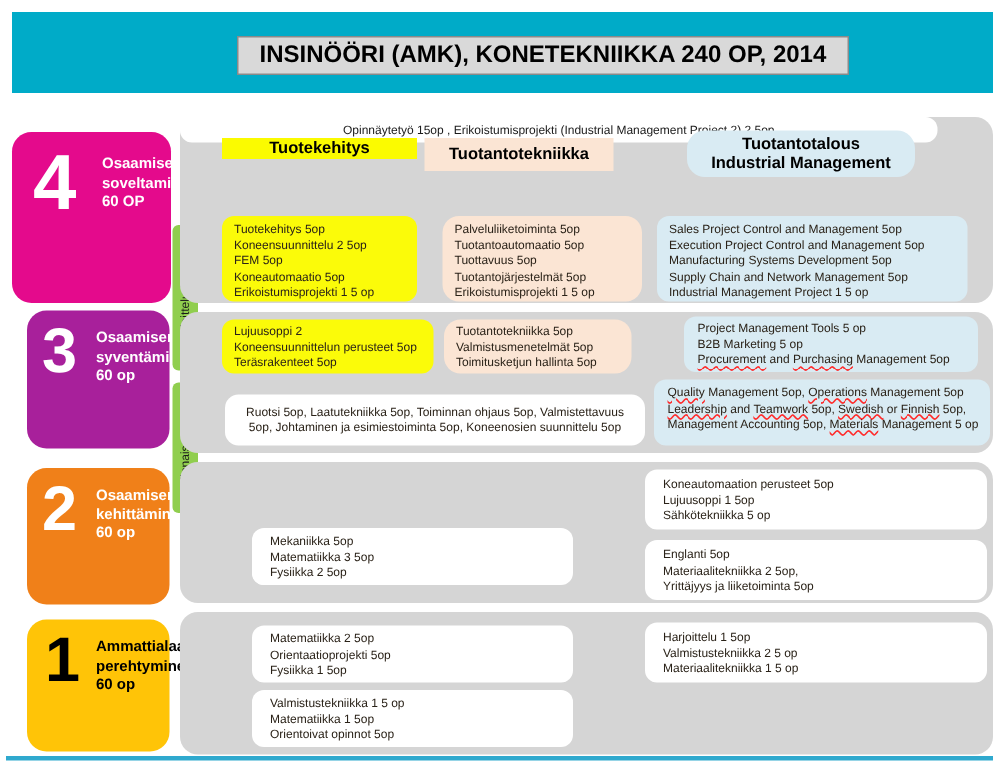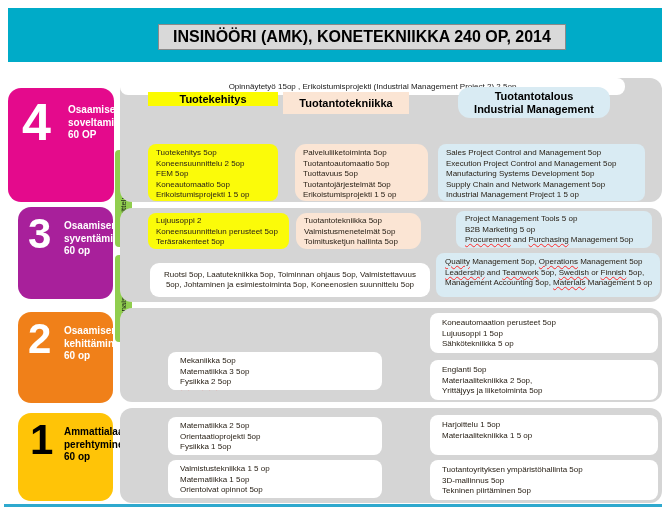--- a/index.html
+++ b/index.html
@@ -204,23 +204,19 @@
       <div class="ln">Orientaatioprojekti 5op</div>
       <div class="ln">Fysiikka  1 5op</div>
     </div>
     <div class="cbox wbox s1-b">
       <div class="ln">Valmistustekniikka 1 5 op</div>
       <div class="ln">Matematiikka 1 5op</div>
       <div class="ln">Orientoivat opinnot 5op</div>
     </div>
     <div class="cbox wbox s1-c">
       <div class="ln">Harjoittelu 1 5op</div>
+      <div class="ln">Valmistustekniikka 2 5 op</div>
       <div class="ln">Materiaalitekniikka 1 5 op</div>
-    </div>
-    <div class="cbox wbox s1-d">
-      <div class="ln">Tuotantoyrityksen ympäristöhallinta 5op</div>
-      <div class="ln">3D-mallinnus 5op</div>
-      <div class="ln">Tekninen piirtäminen 5op</div>
     </div>
   </div>
 
   <div class="bottom-strip"></div>
 </div>
 
 </body></html>

